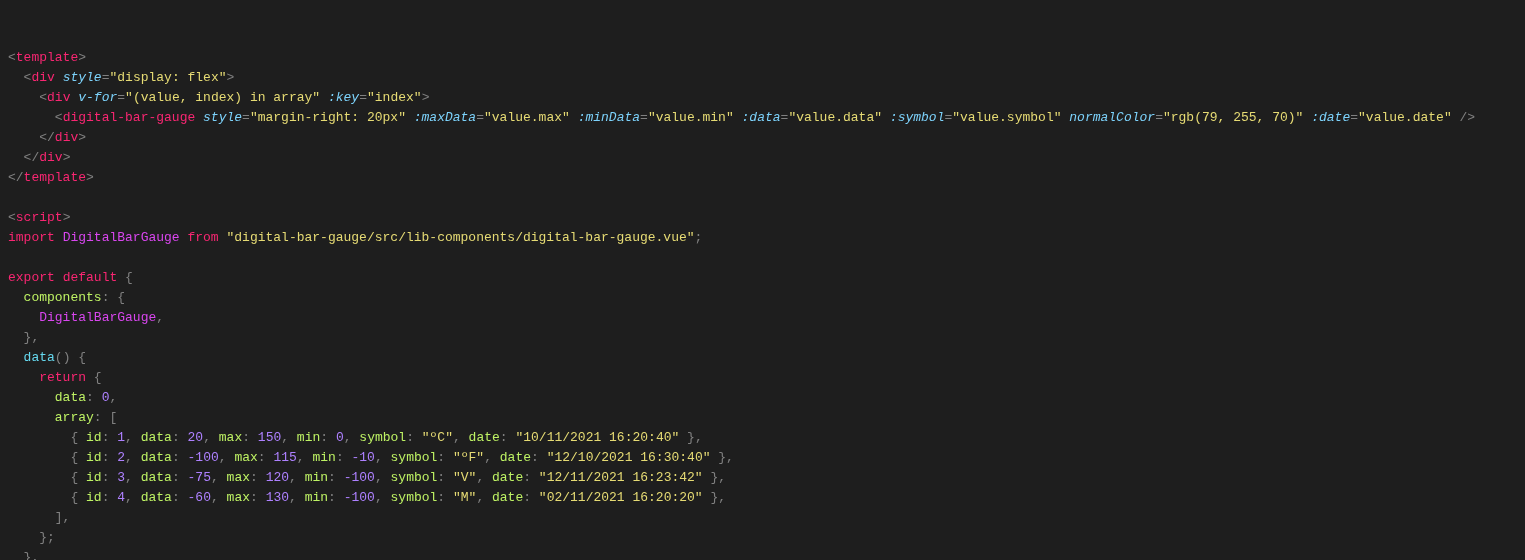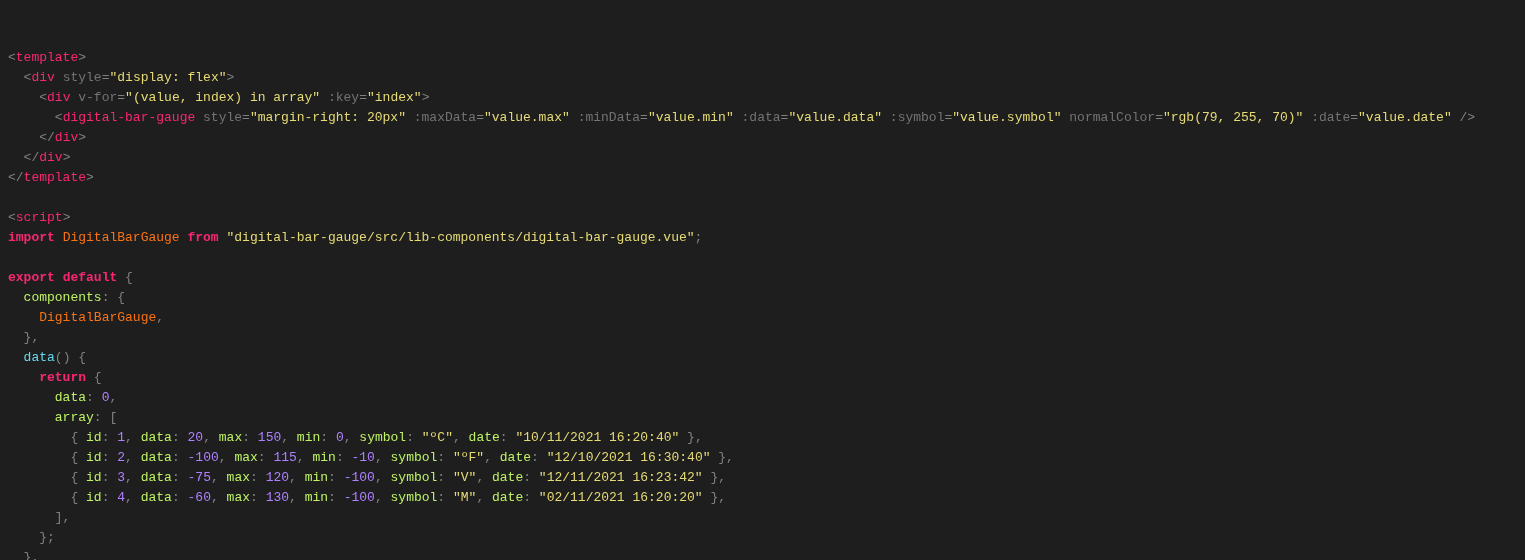--- a/index.html
+++ b/index.html
@@ -9,25 +9,25 @@
     font-family: Consolas, "Courier New", monospace;
     font-size: 13px;
     line-height: 20px;
     color: #d4d4d4;
     white-space: pre;
     overflow-x: auto;
   }
   .line { display: block; }
   .punct { color: #808080; }
   .tag { color: #f92672; }
-  .attr { color: #737373; }
+  .attr { color: #7dd3fc; font-style: italic; }
   .str { color: #e6db74; }
-  .kw { color: #f92672; font-weight: bold; }
+  .kw { color: #f92672; }
   .kw2 { color: #66d9ef; }
-  .id { color: #f97316; }
+  .id { color: #d946ef; }
   .num { color: #ae81ff; }
   .prop { color: #bef264; }
 </style>
 </head>
 <body>
 
 <div><span class="line"><span class="punct">&lt;</span><span class="tag">template</span><span class="punct">&gt;</span></span><span class="line">  <span class="punct">&lt;</span><span class="tag">div</span> <span class="attr">style</span><span class="punct">=</span><span class="str">"<span>display: flex</span>"</span><span class="punct">&gt;</span></span><span class="line">    <span class="punct">&lt;</span><span class="tag">div</span> <span class="attr">v-for</span><span class="punct">=</span><span class="str">"<span>(value, index) in array</span>"</span> <span class="attr">:key</span><span class="punct">=</span><span class="str">"<span>index</span>"</span><span class="punct">&gt;</span></span><span class="line">      <span class="punct">&lt;</span><span class="tag">digital-bar-gauge</span> <span class="attr">style</span><span class="punct">=</span><span class="str">"<span>margin-right: 20px</span>"</span> <span class="attr">:maxData</span><span class="punct">=</span><span class="str">"<span>value.max</span>"</span> <span class="attr">:minData</span><span class="punct">=</span><span class="str">"<span>value.min</span>"</span> <span class="attr">:data</span><span class="punct">=</span><span class="str">"<span>value.data</span>"</span> <span class="attr">:symbol</span><span class="punct">=</span><span class="str">"<span>value.symbol</span>"</span> <span class="attr">normalColor</span><span class="punct">=</span><span class="str">"<span>rgb(79, 255, 70)</span>"</span> <span class="attr">:date</span><span class="punct">=</span><span class="str">"<span>value.date</span>"</span> <span class="punct">/&gt;</span></span><span class="line">    <span class="punct">&lt;/</span><span class="tag">div</span><span class="punct">&gt;</span></span><span class="line">  <span class="punct">&lt;/</span><span class="tag">div</span><span class="punct">&gt;</span></span><span class="line"><span class="punct">&lt;/</span><span class="tag">template</span><span class="punct">&gt;</span></span><span class="line"> </span><span class="line"><span class="punct">&lt;</span><span class="tag">script</span><span class="punct">&gt;</span></span><span class="line"><span class="kw">import</span> <span class="id">DigitalBarGauge</span> <span class="kw">from</span> <span class="str">"digital-bar-gauge/src/lib-components/digital-bar-gauge.vue"</span><span class="punct">;</span></span><span class="line"> </span><span class="line"><span class="kw">export</span> <span class="kw">default</span> <span class="punct">{</span></span><span class="line">  <span class="prop">components</span><span class="punct">: {</span></span><span class="line">    <span class="id">DigitalBarGauge</span><span class="punct">,</span></span><span class="line">  <span class="punct">},</span></span><span class="line">  <span class="kw2">data</span><span class="punct">() {</span></span><span class="line">    <span class="kw">return</span> <span class="punct">{</span></span><span class="line">      <span class="prop">data</span><span class="punct">:</span> <span class="num">0</span><span class="punct">,</span></span><span class="line">      <span class="prop">array</span><span class="punct">: [</span></span><span class="line">        <span class="punct">{</span> <span class="prop">id</span><span class="punct">:</span> <span class="num">1</span><span class="punct">,</span> <span class="prop">data</span><span class="punct">:</span> <span class="num">20</span><span class="punct">,</span> <span class="prop">max</span><span class="punct">:</span> <span class="num">150</span><span class="punct">,</span> <span class="prop">min</span><span class="punct">:</span> <span class="num">0</span><span class="punct">,</span> <span class="prop">symbol</span><span class="punct">:</span> <span class="str">"ºC"</span><span class="punct">,</span> <span class="prop">date</span><span class="punct">:</span> <span class="str">"10/11/2021 16:20:40"</span> <span class="punct">},</span></span><span class="line">        <span class="punct">{</span> <span class="prop">id</span><span class="punct">:</span> <span class="num">2</span><span class="punct">,</span> <span class="prop">data</span><span class="punct">:</span> <span class="num">-100</span><span class="punct">,</span> <span class="prop">max</span><span class="punct">:</span> <span class="num">115</span><span class="punct">,</span> <span class="prop">min</span><span class="punct">:</span> <span class="num">-10</span><span class="punct">,</span> <span class="prop">symbol</span><span class="punct">:</span> <span class="str">"ºF"</span><span class="punct">,</span> <span class="prop">date</span><span class="punct">:</span> <span class="str">"12/10/2021 16:30:40"</span> <span class="punct">},</span></span><span class="line">        <span class="punct">{</span> <span class="prop">id</span><span class="punct">:</span> <span class="num">3</span><span class="punct">,</span> <span class="prop">data</span><span class="punct">:</span> <span class="num">-75</span><span class="punct">,</span> <span class="prop">max</span><span class="punct">:</span> <span class="num">120</span><span class="punct">,</span> <span class="prop">min</span><span class="punct">:</span> <span class="num">-100</span><span class="punct">,</span> <span class="prop">symbol</span><span class="punct">:</span> <span class="str">"V"</span><span class="punct">,</span> <span class="prop">date</span><span class="punct">:</span> <span class="str">"12/11/2021 16:23:42"</span> <span class="punct">},</span></span><span class="line">        <span class="punct">{</span> <span class="prop">id</span><span class="punct">:</span> <span class="num">4</span><span class="punct">,</span> <span class="prop">data</span><span class="punct">:</span> <span class="num">-60</span><span class="punct">,</span> <span class="prop">max</span><span class="punct">:</span> <span class="num">130</span><span class="punct">,</span> <span class="prop">min</span><span class="punct">:</span> <span class="num">-100</span><span class="punct">,</span> <span class="prop">symbol</span><span class="punct">:</span> <span class="str">"M"</span><span class="punct">,</span> <span class="prop">date</span><span class="punct">:</span> <span class="str">"02/11/2021 16:20:20"</span> <span class="punct">},</span></span><span class="line">      <span class="punct">],</span></span><span class="line">    <span class="punct">};</span></span><span class="line">  <span class="punct">},</span></span></div>
 
 
 </body></html>

